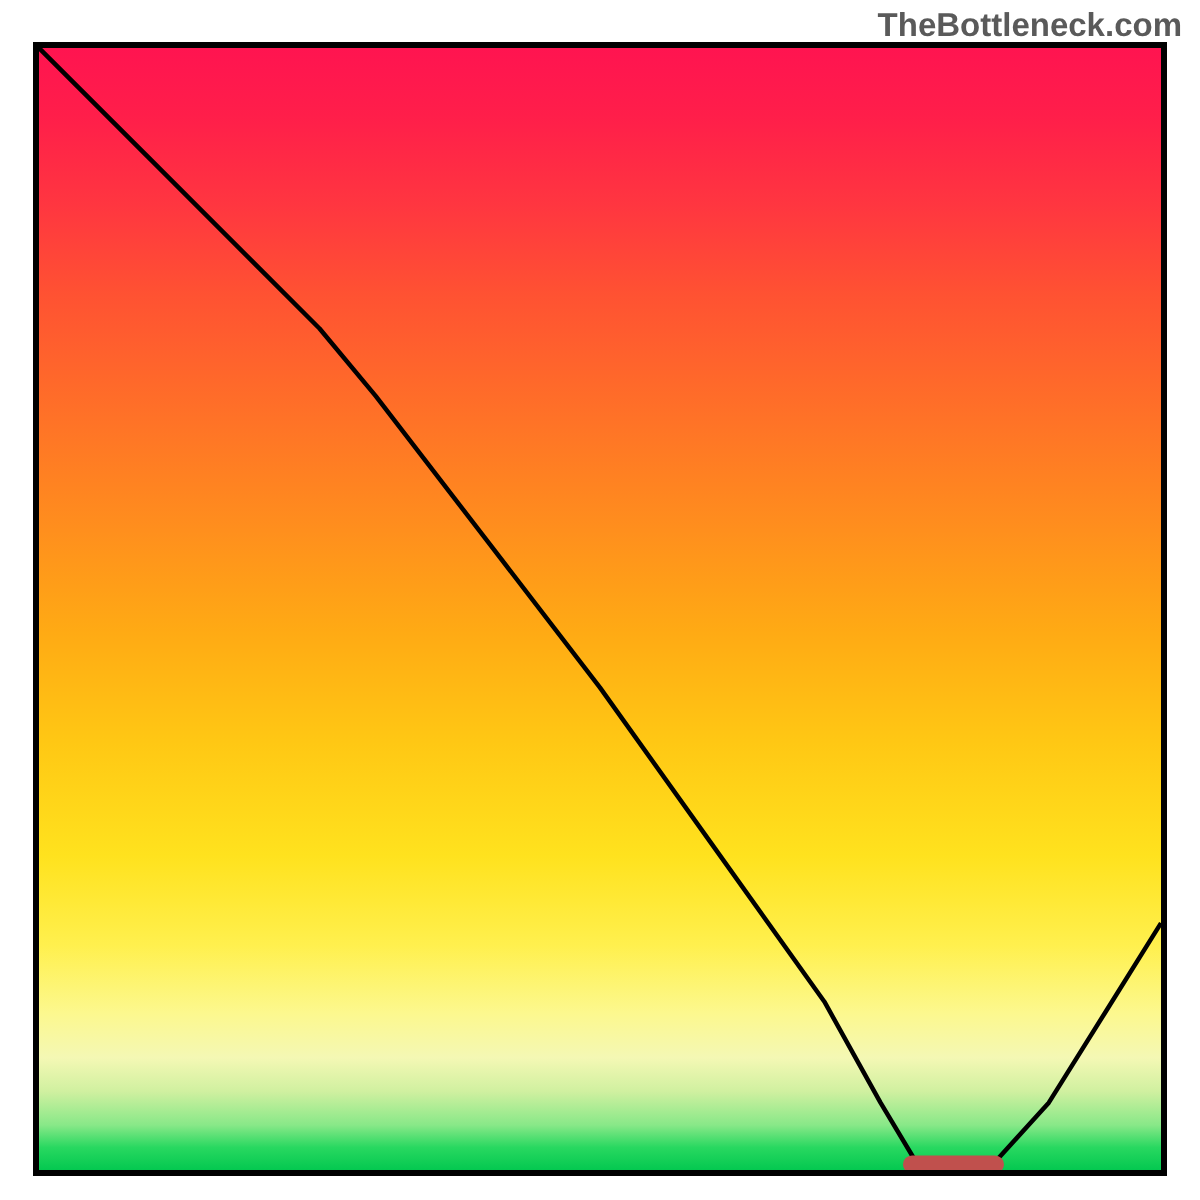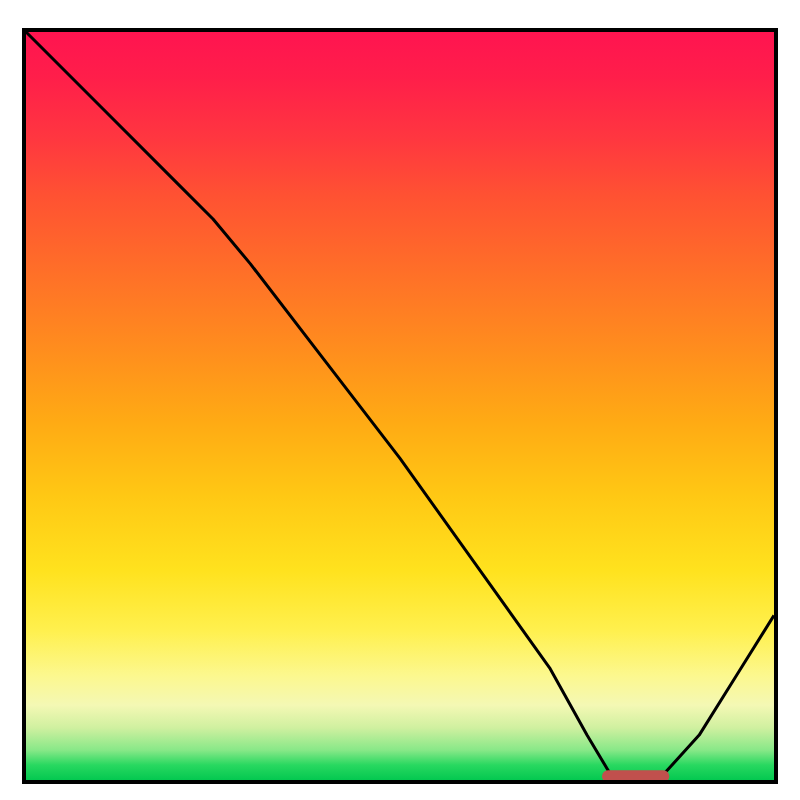--- a/index.html
+++ b/index.html
@@ -79,20 +79,21 @@
     fill: #c0504d;
     stroke: none;
     rx: 6;
     ry: 6;
   }
 </style>
 </head>
 <body>
 <div class="container">
 
+  <div class="watermark">TheBottleneck.com</div>
 
   <div class="plot-frame">
 
     <div class="gradient-bg"></div>
 
     <svg class="chart-svg" viewBox="0 0 748 748" preserveAspectRatio="none">
       <path id="curve-path" class="curve-line" d="M0.0 0.0 L74.8 74.8 L149.6 149.6 L187.0 187.0 L224.4 231.9 L299.2 329.1 L374.0 426.4 L448.8 531.1 L523.6 635.8 L561.0 703.1 L583.4 740.5 L613.4 744.3 L635.8 744.3 L673.2 703.1 L710.6 643.3 L748.0 583.4"></path>
       <rect id="marker-rect" class="marker-bar" x="576.0" y="738.3" width="67.3" height="12.0" rx="7" ry="7"></rect>
     </svg>
 

